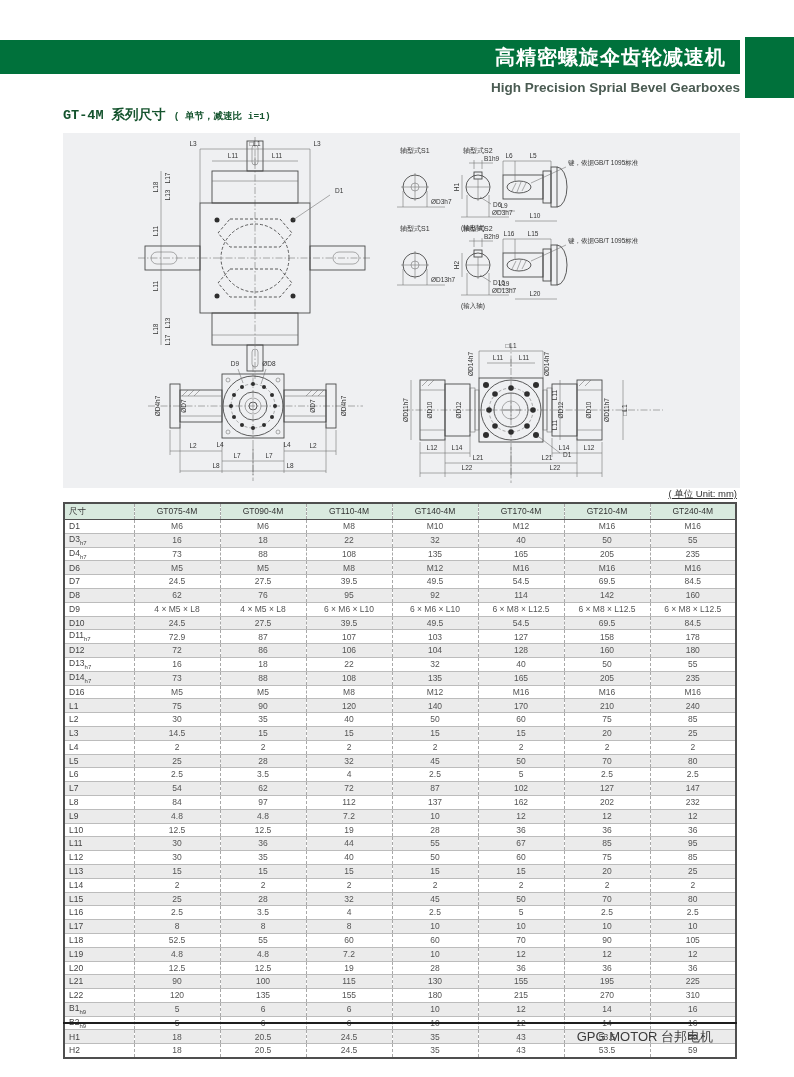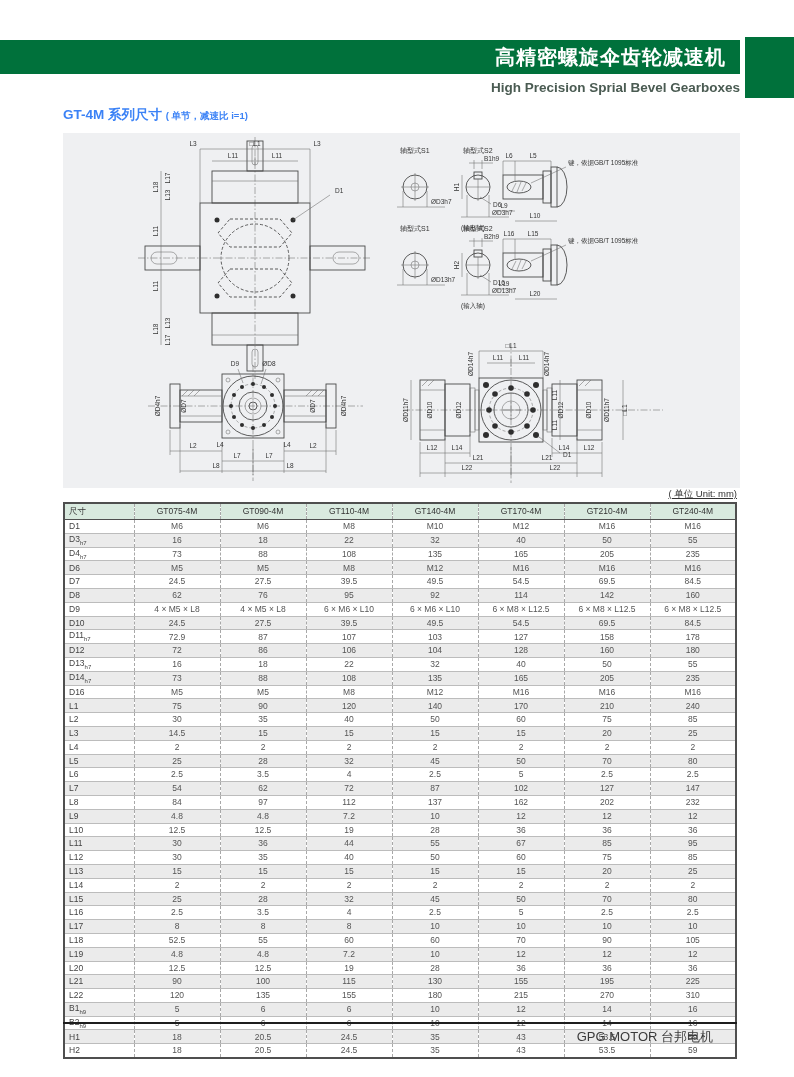--- a/index.html
+++ b/index.html
@@ -10,21 +10,21 @@
   
   .banner{
     position:absolute;left:0;top:40px;width:740px;height:34px;background:#00713B;
     color:#fff;display:flex;align-items:center;justify-content:flex-end;
     padding-right:14px;box-sizing:border-box;font-size:20px;font-weight:bold;letter-spacing:1px;
   }
   .corner-square{position:absolute;left:745px;top:37px;width:49px;height:61px;background:#00713B;}
   .subtitle{
     position:absolute;right:54px;top:80px;font-size:13.5px;font-weight:bold;color:#4A5B52;
   }
-  .section-title{position:absolute;left:63px;top:106px;font-size:13.5px;font-weight:bold;color:#3b82f6;}
+  .section-title{position:absolute;left:63px;top:106px;font-size:13.5px;font-weight:bold;color:#14532d;font-family:Liberation Mono, monospace;}
   .section-title .note{font-size:9.5px;font-weight:bold;}
   
   .panel{position:absolute;left:63px;top:133px;width:677px;height:355px;background:#EFF0F2;}
   .panel svg{display:block;}
   .ln{fill:none;stroke:#4a4a4a;stroke-width:0.9;}
   .thin{fill:none;stroke:#6a6a6a;stroke-width:0.55;}
   .dsh{stroke-dasharray:3 2;}
   .dd{stroke-dasharray:7 2 1.5 2;}
   .blt{fill:#2e2e2e;stroke:none;}
   .panel text{fill:#333;font-size:6.5px;font-family:"Liberation Sans", sans-serif;}

